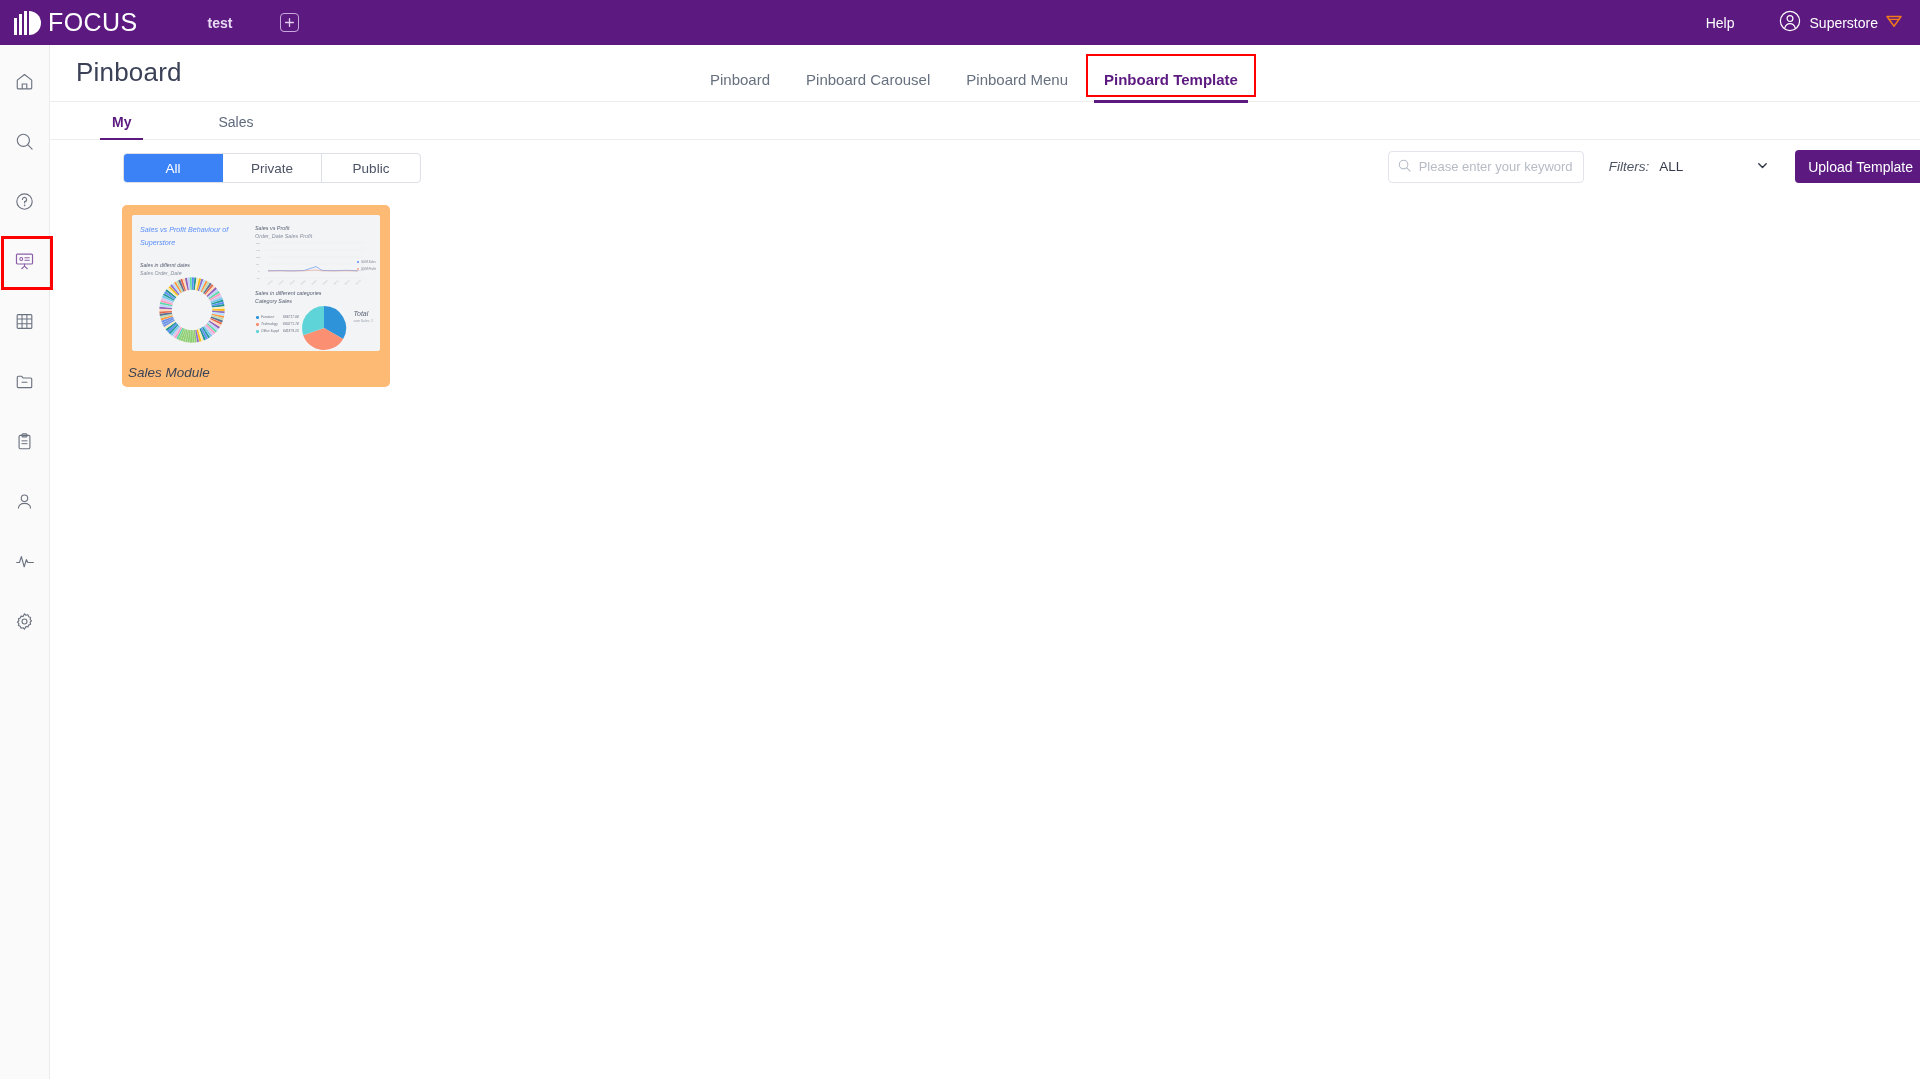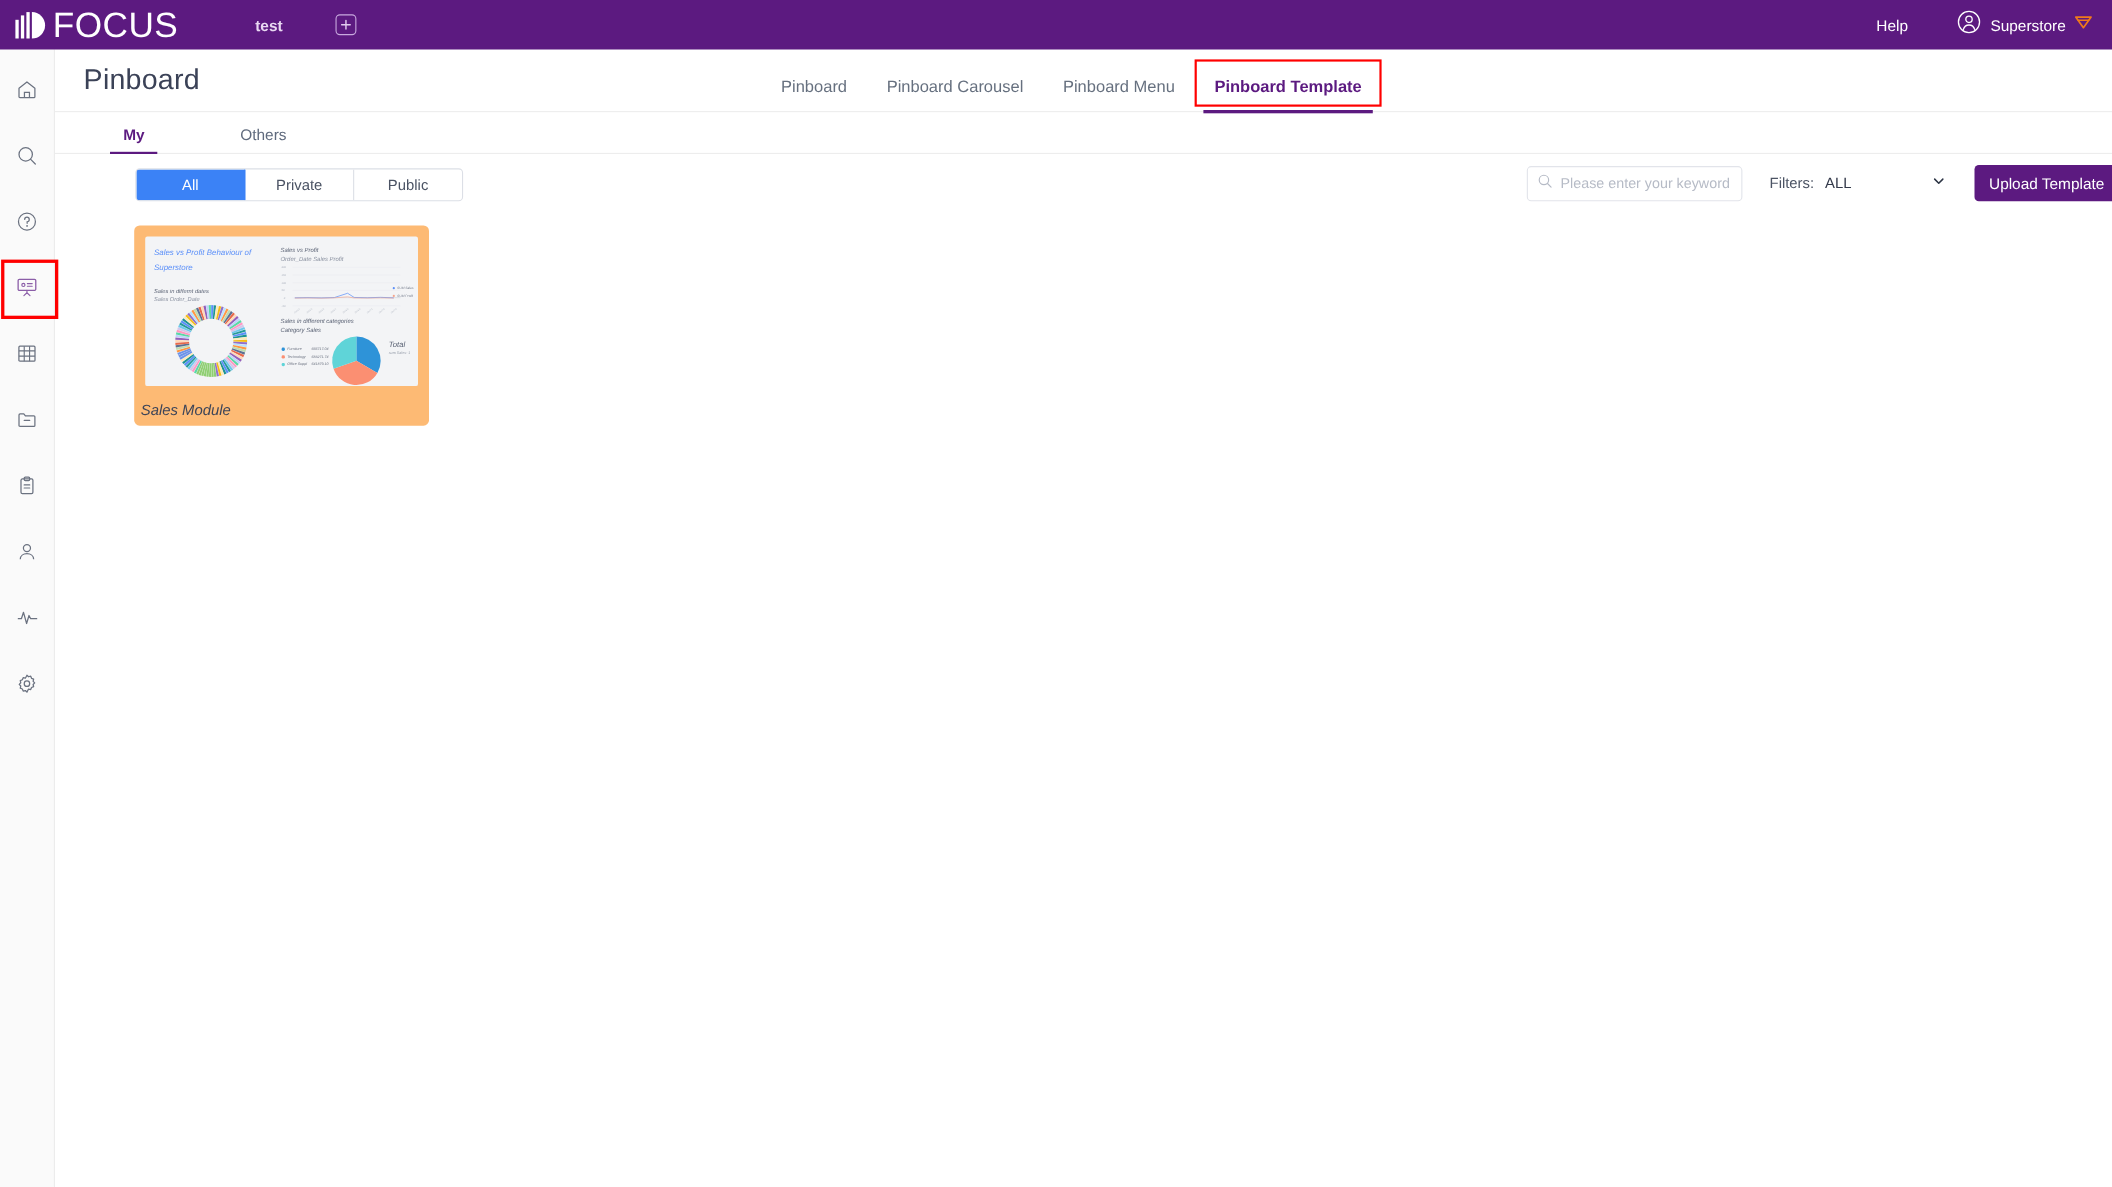--- a/index.html
+++ b/index.html
@@ -34,21 +34,21 @@
   }
   .bm1 { width: 3px; height: 17px; }
   .bm2 { width: 3px; height: 21px; }
   .bm3 { width: 3px; height: 24px; }
   .bm-half {
     width: 12px; height: 24px;
     border-radius: 0 12px 12px 0;
     background: #ffffff;
   }
   .brand-text {
-    color: #ffffff; font-size: 32px; letter-spacing: .4px;
+    color: #ffffff; font-size: 25px; letter-spacing: .4px;
     font-weight: 400; line-height: 1;
   }
   .wb-tab {
     margin-left: 70px;
     color: #e9d9f2; font-size: 14px; font-weight: bold;
     cursor: pointer;
   }
   .wb-add {
     margin-left: 48px;
     width: 19px; height: 19px;
@@ -191,21 +191,21 @@
   .searchbox svg { flex: none; margin-right: 6px; }
   .searchbox input {
     border: none; outline: none; background: transparent;
     font-size: 13px; color: #33394a; width: 100%;
     font-family: "Liberation Sans", sans-serif;
   }
   .searchbox input::placeholder { color: #b6bbc6; }
 
   .filters-label {
     font-size: 13.5px; color: #4c5464;
-    margin-left: 25px; margin-right: 10px; white-space: nowrap;
+    margin-left: 25px; margin-right: 10px; white-space: nowrap; font-style: italic;
   }
   .filter-select {
     position: relative;
     width: 110px; height: 32px;
     display: flex; align-items: center;
     cursor: pointer;
   }
   .filter-value { font-size: 13.5px; color: #33394a; }
   .filter-caret {
     position: absolute; right: 0; top: 50%;
@@ -457,21 +457,21 @@
     <div class="ctabs">
       <div class="ctab">Pinboard</div>
       <div class="ctab">Pinboard Carousel</div>
       <div class="ctab">Pinboard Menu</div>
       <div class="ctab current boxed">Pinboard Template</div>
     </div>
   </div>
 
   <div class="subtabs">
     <div class="subtab current">My</div>
-    <div class="subtab">Others</div>
+    <div class="subtab">Sales</div>
   </div>
 
   <div class="toolbar">
 
     <div class="segmented">
       <div class="seg on">All</div>
       <div class="seg">Private</div>
       <div class="seg">Public</div>
     </div>
 

